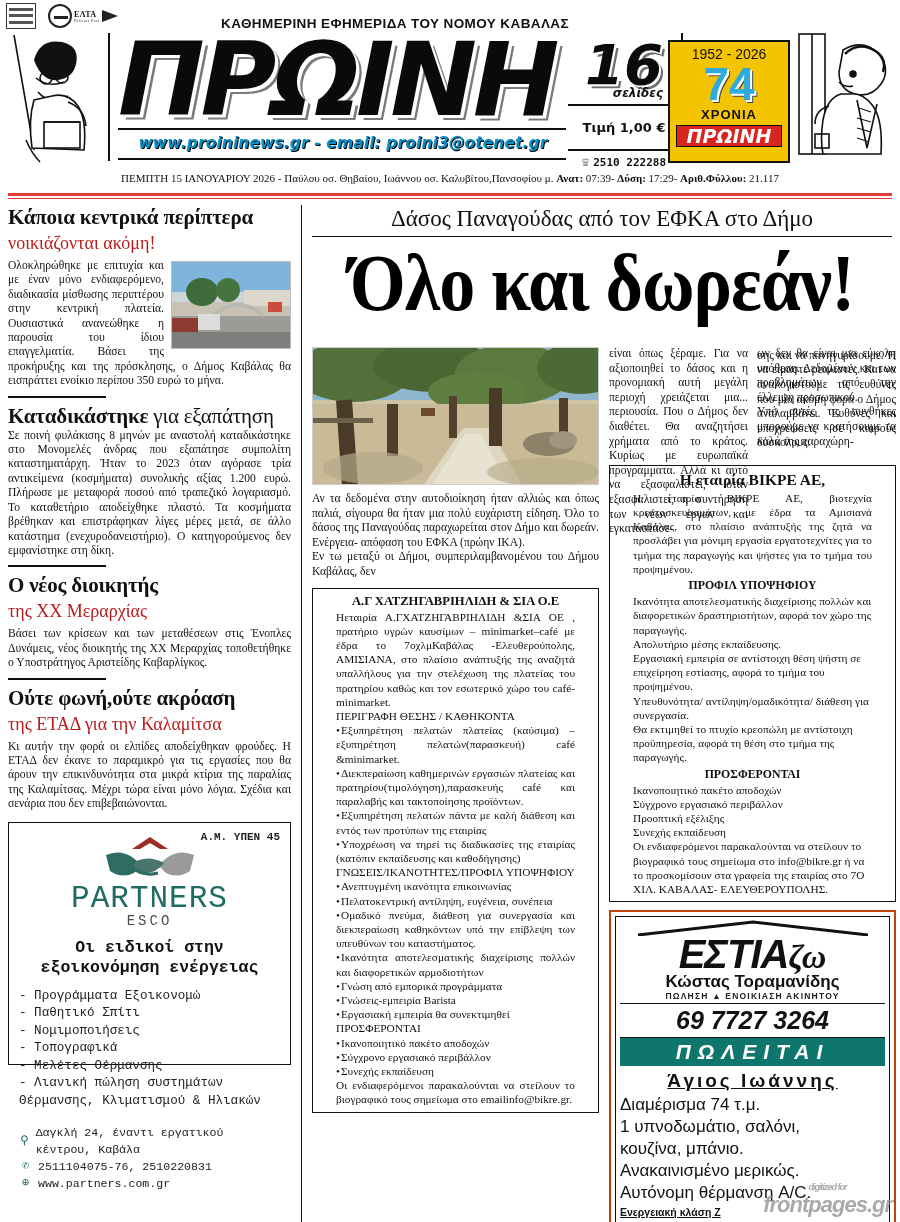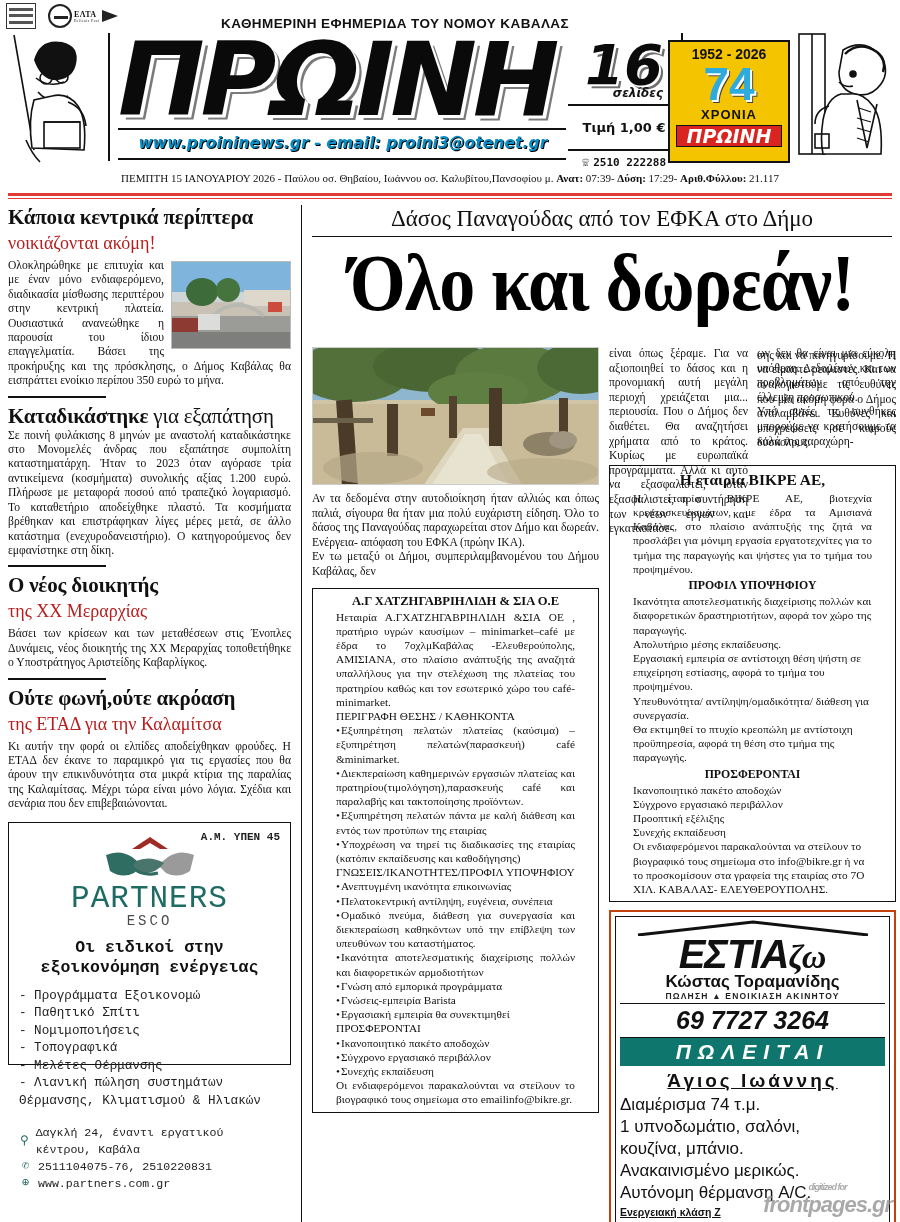--- a/index.html
+++ b/index.html
@@ -74,21 +74,21 @@
            font-family:"DejaVu Sans",sans-serif; font-weight:bold; font-size:13px; }
   .phoneline { margin-top:4px; font-family:"DejaVu Sans Mono", monospace; font-size:11px; font-weight:bold;
                display:flex; align-items:center; justify-content:center; gap:4px;}
   .phone-ico { font-size: 12px; }
 
   
   .badge74 {
     position: absolute; left: 668px; top: 40px; width: 122px; height: 123px;
     background: #f5c400; border: 2px solid #111; text-align: center; padding-top: 4px;
   }
-  .badge-years { font-family:"Liberation Sans",sans-serif; font-weight:bold; font-size:14px; color:#111; }
+  .badge-years { font-family:"Liberation Sans",sans-serif; font-weight:normal; font-size:14px; color:#111; }
   .badge-num { font-family:"Liberation Sans",sans-serif; font-weight:bold; font-size:46px; line-height:44px;
                color:#2eaadd; text-shadow: 2px 2px 0 #fff, 3px 3px 0 #444; }
   .badge-word { font-family:"Liberation Sans",sans-serif; font-weight:bold; font-size:13px; color:#111;
                 letter-spacing:1px; margin-top:1px;}
   .badge-logo { background:#d9241f; color:#fff; font-family:"DejaVu Sans",sans-serif; font-weight:bold;
                 font-style:italic; font-size:19px; margin:3px 6px 0 6px; border:1px solid #111;
                 line-height:20px; }
 
   
   .cartoon-left { position:absolute; left:4px; top:30px; width:100px; height:135px; overflow:hidden; }

